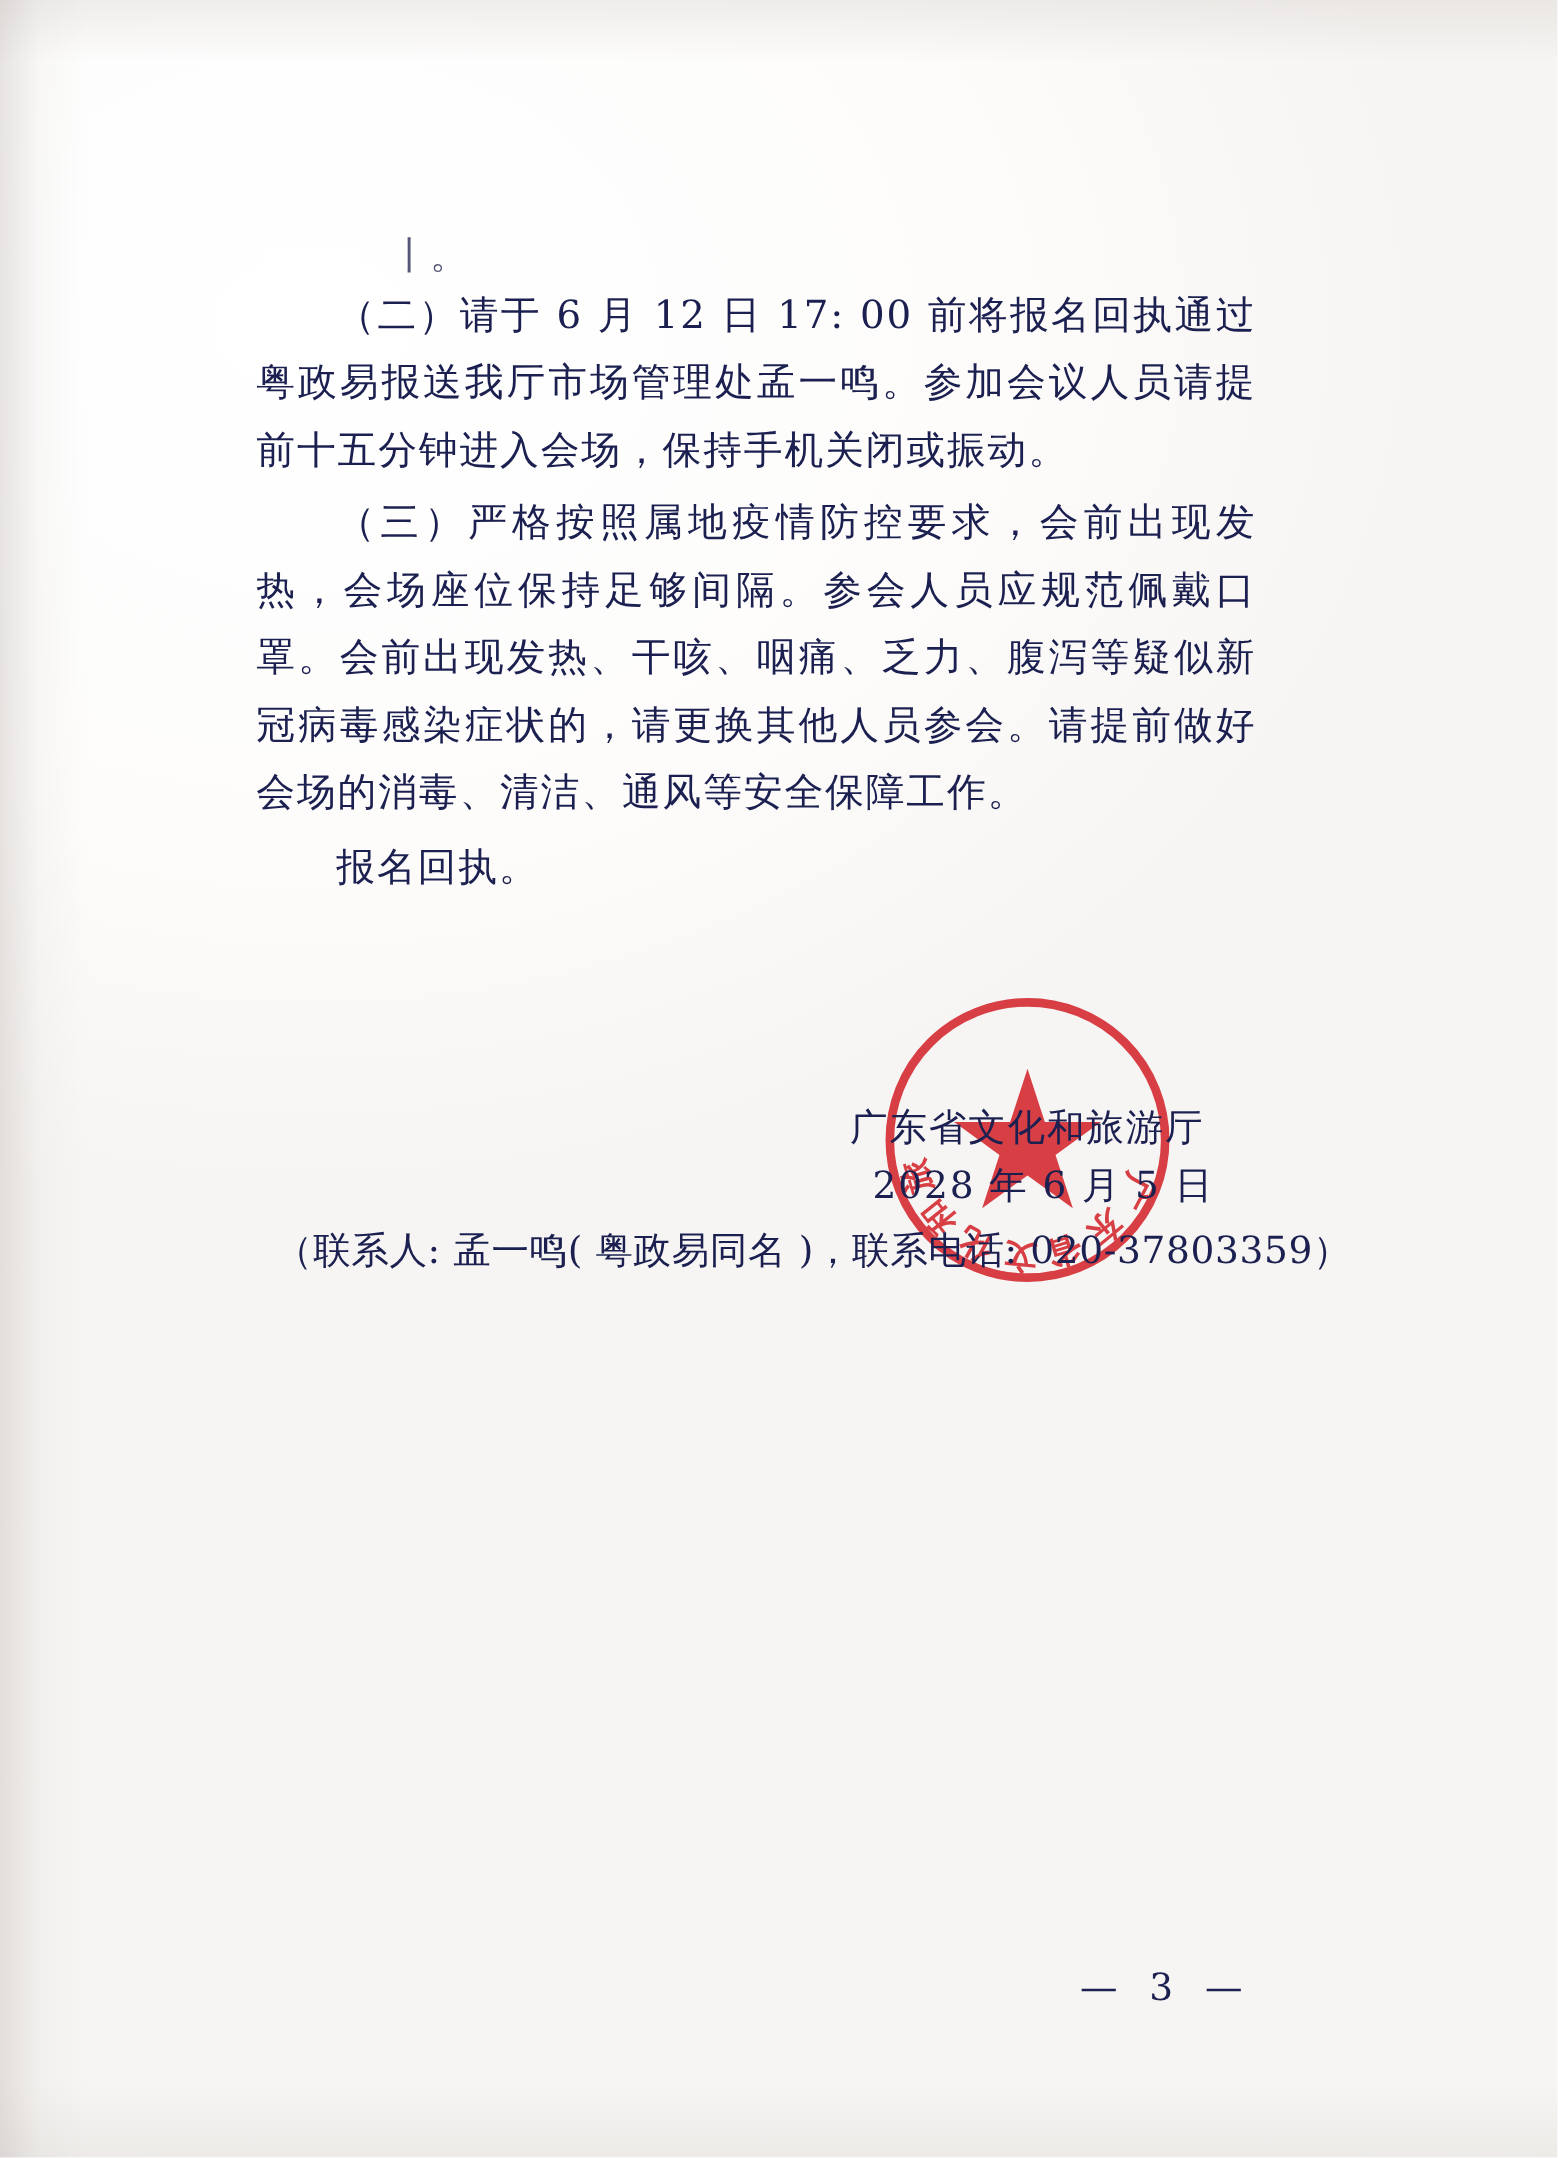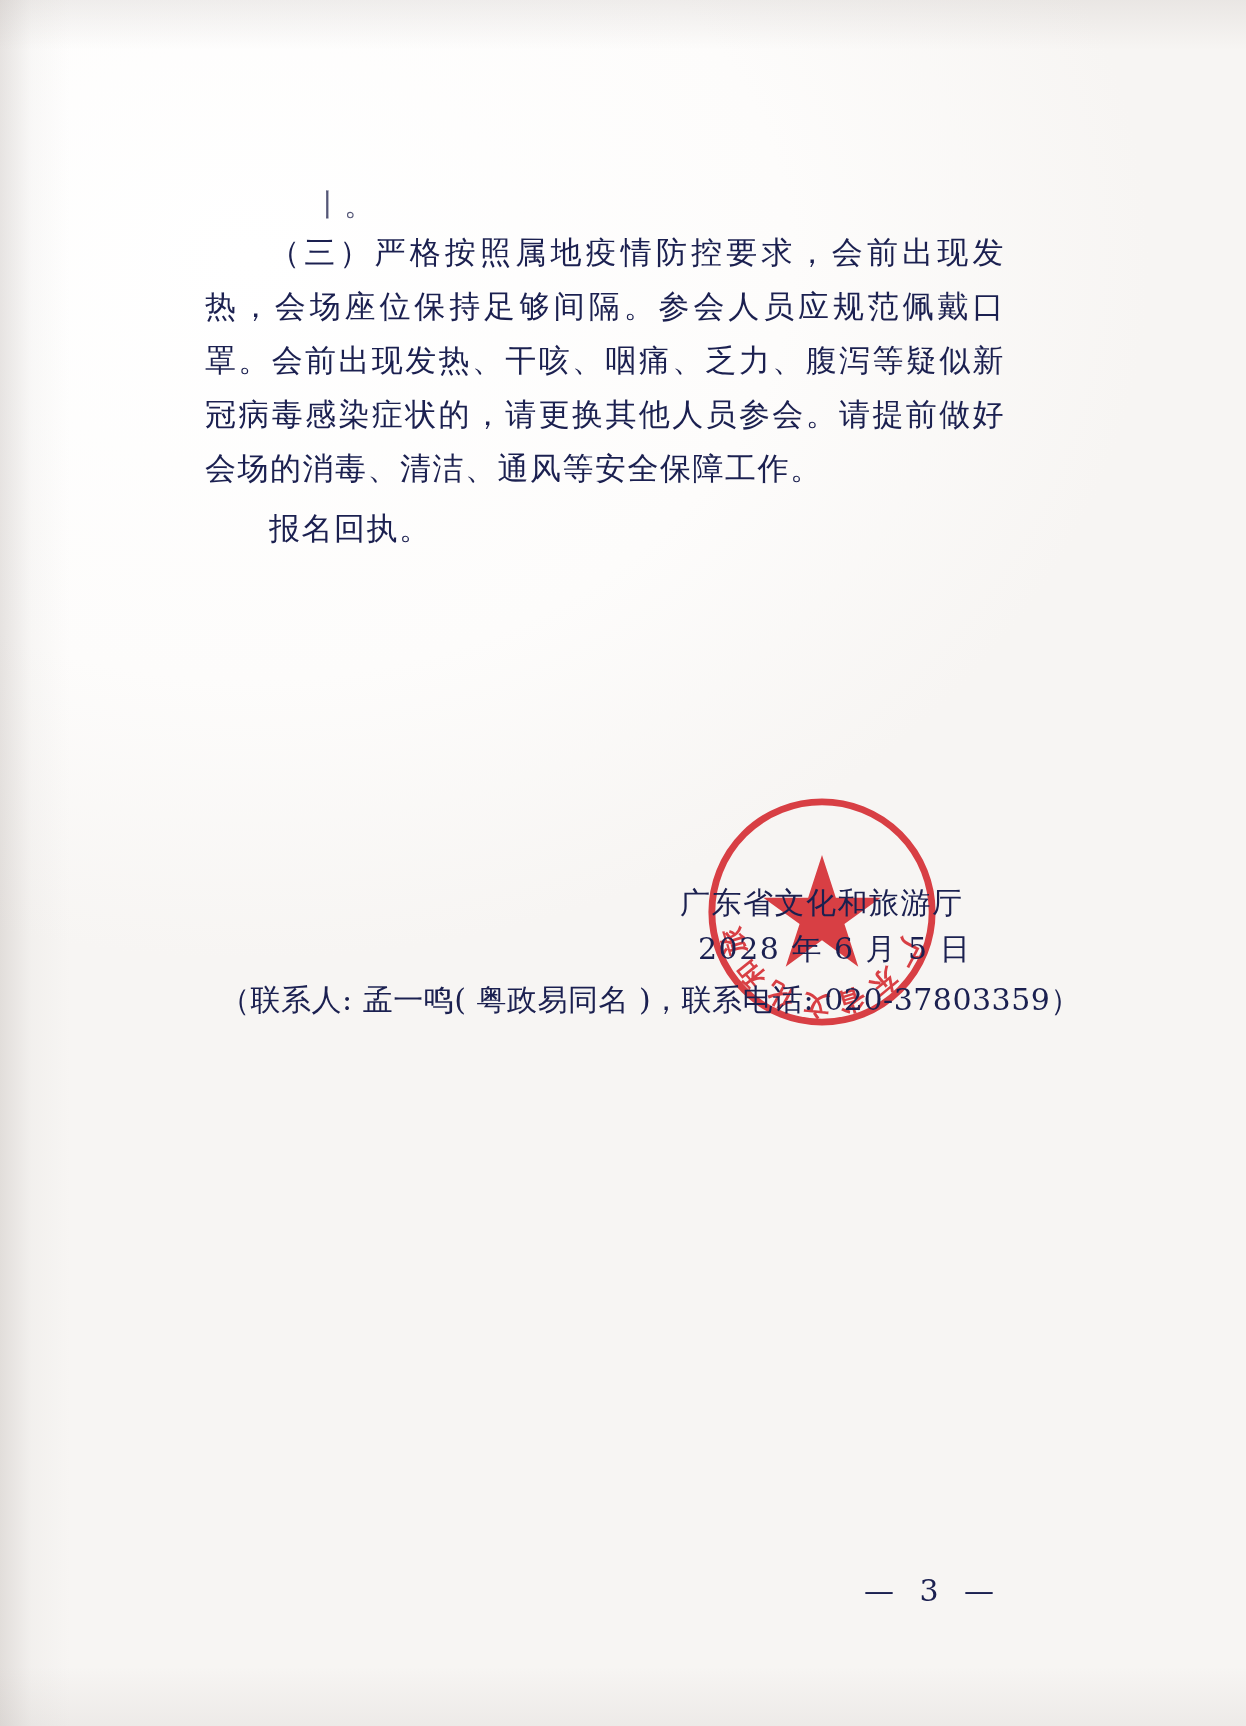--- a/index.html
+++ b/index.html
@@ -144,20 +144,21 @@
 <body>
 
 <div class="page">
   <div class="scan-shadow-left"></div>
   <div class="scan-shadow-top"></div>
   <div class="scan-shadow-bottom"></div>
 
   <div class="content">
     <div class="frag-line">丨。</div>
 
+    <p class="para">（二）请于 6 月 12 日 17: 00 前将报名回执通过粤政易报送我厅市场管理处孟一鸣。参加会议人员请提前十五分钟进入会场，保持手机关闭或振动。</p>
 
     <p class="para">（三）严格按照属地疫情防控要求，会前出现发热，会场座位保持足够间隔。参会人员应规范佩戴口罩。会前出现发热、干咳、咽痛、乏力、腹泻等疑似新冠病毒感染症状的，请更换其他人员参会。请提前做好会场的消毒、清洁、通风等安全保障工作。</p>
 
     <p class="notice-line">报名回执。</p>
 
   </div>
 
   <svg class="seal" viewBox="0 0 240 240" xmlns="http://www.w3.org/2000/svg">
     <circle cx="120" cy="120" r="112" fill="none" stroke="#d4262c" stroke-width="7"></circle>
     <path d="M120 62 L134.1 105.4 L179.7 105.4 L142.8 132.2 L156.9 175.6 L120 148.8 L83.1 175.6 L97.2 132.2 L60.3 105.4 L105.9 105.4 Z" fill="#d4262c"></path>

